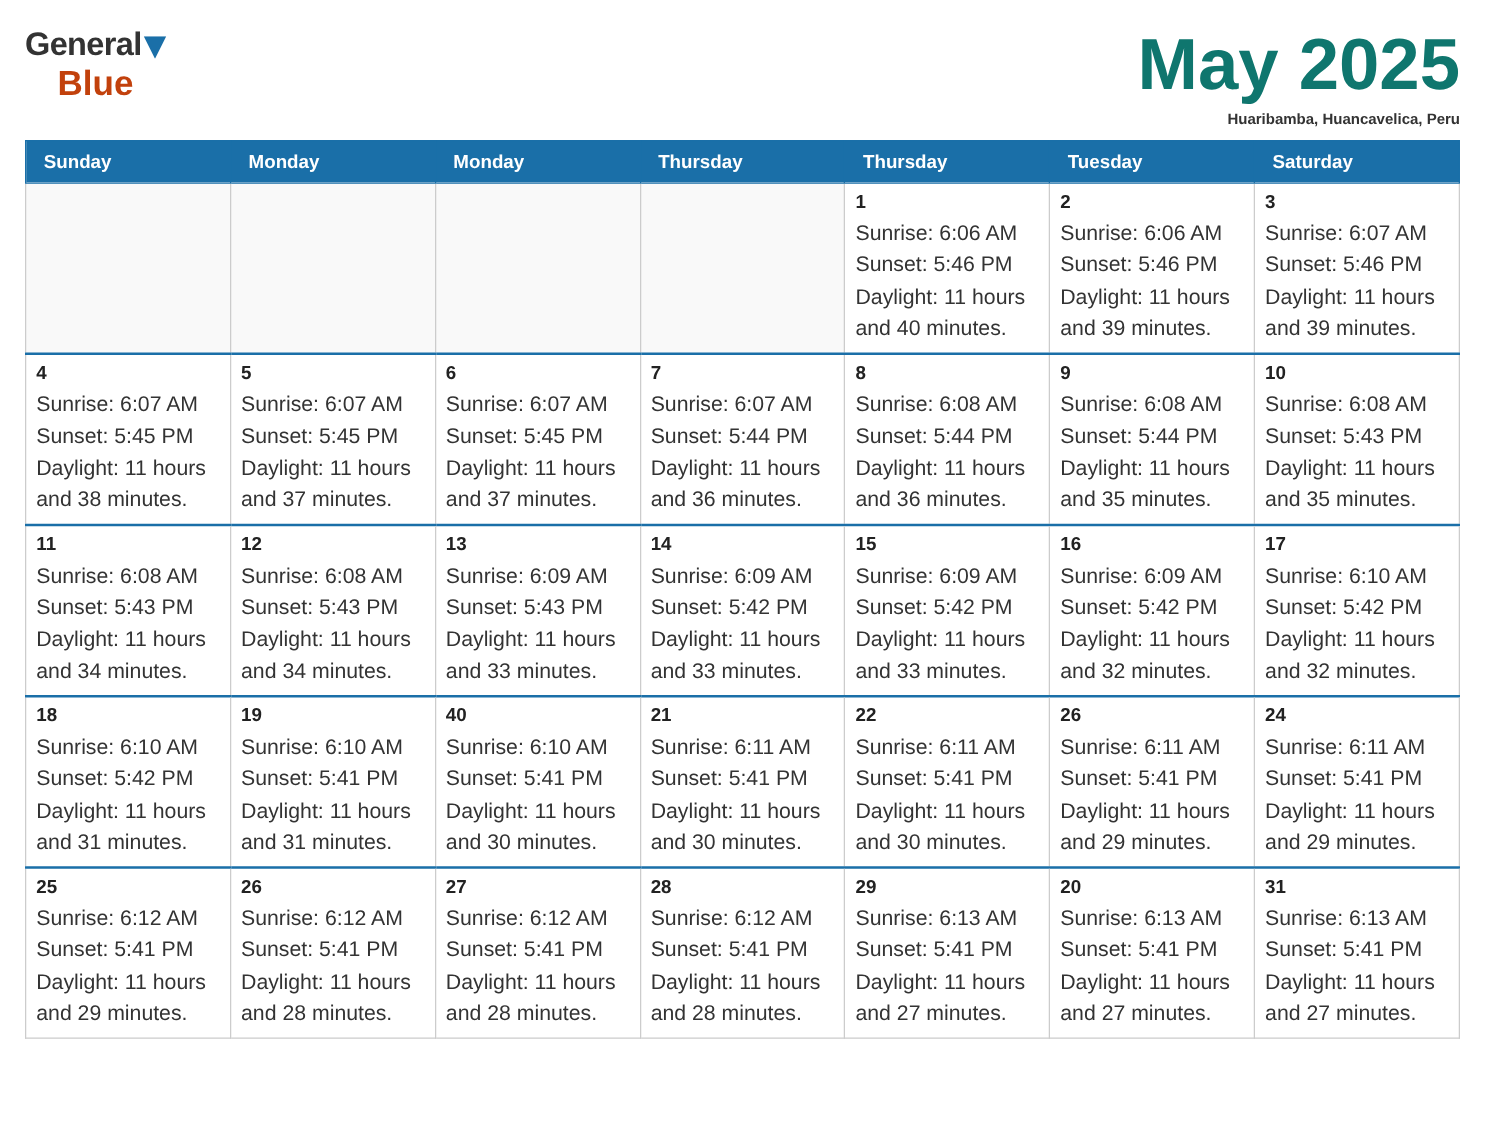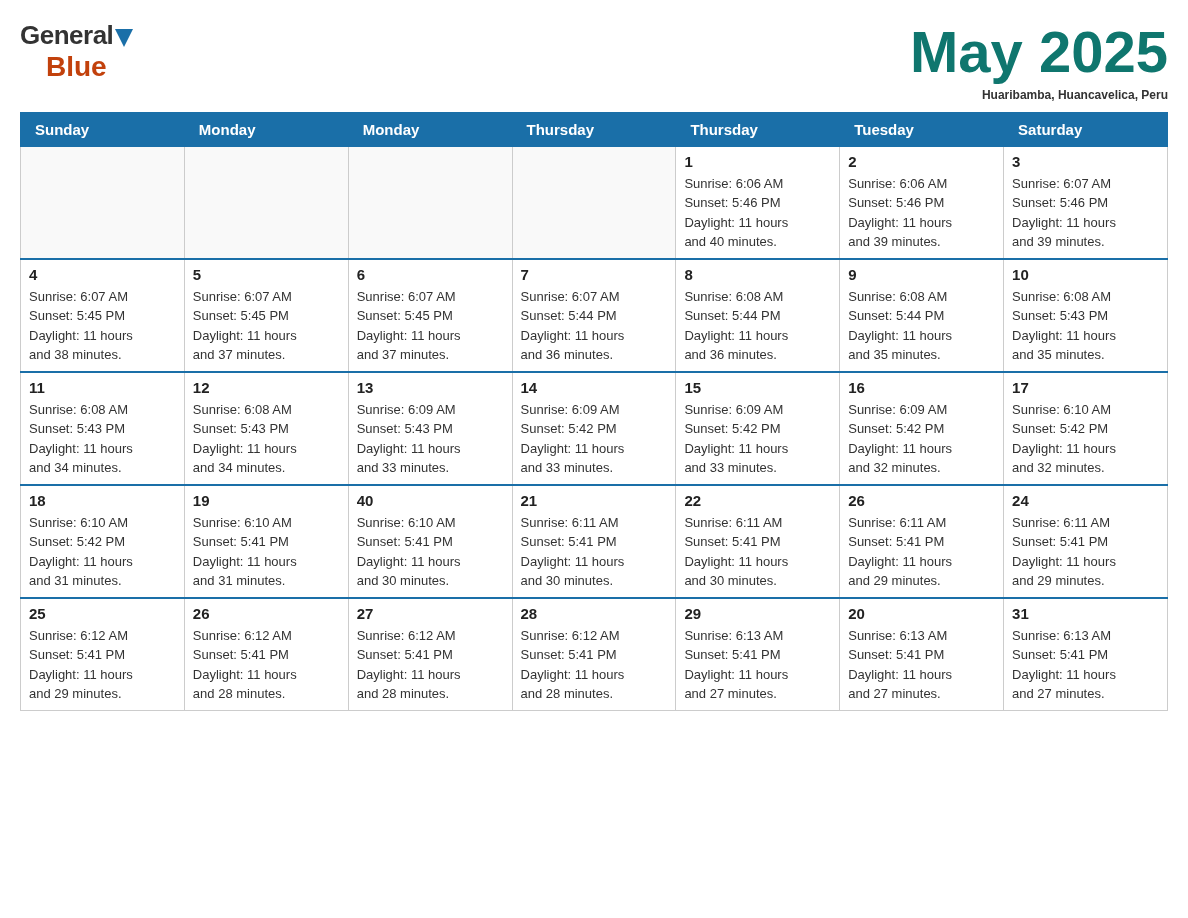--- a/index.html
+++ b/index.html
@@ -58,21 +58,21 @@
     .calendar td.empty {
       background: #f9f9f9;
     }
     .day-number {
       font-size: 15px;
       font-weight: bold;
       color: #222;
       margin-bottom: 4px;
     }
     .day-info {
-      font-size: 13px;
+      font-size: 17px;
       color: #333;
       line-height: 1.5;
     }
     .row-divider td {
       border-top: 2px solid #1a6fa8;
     }
     .logo-wrapper {
       display: flex;
       flex-direction: column;
     }

